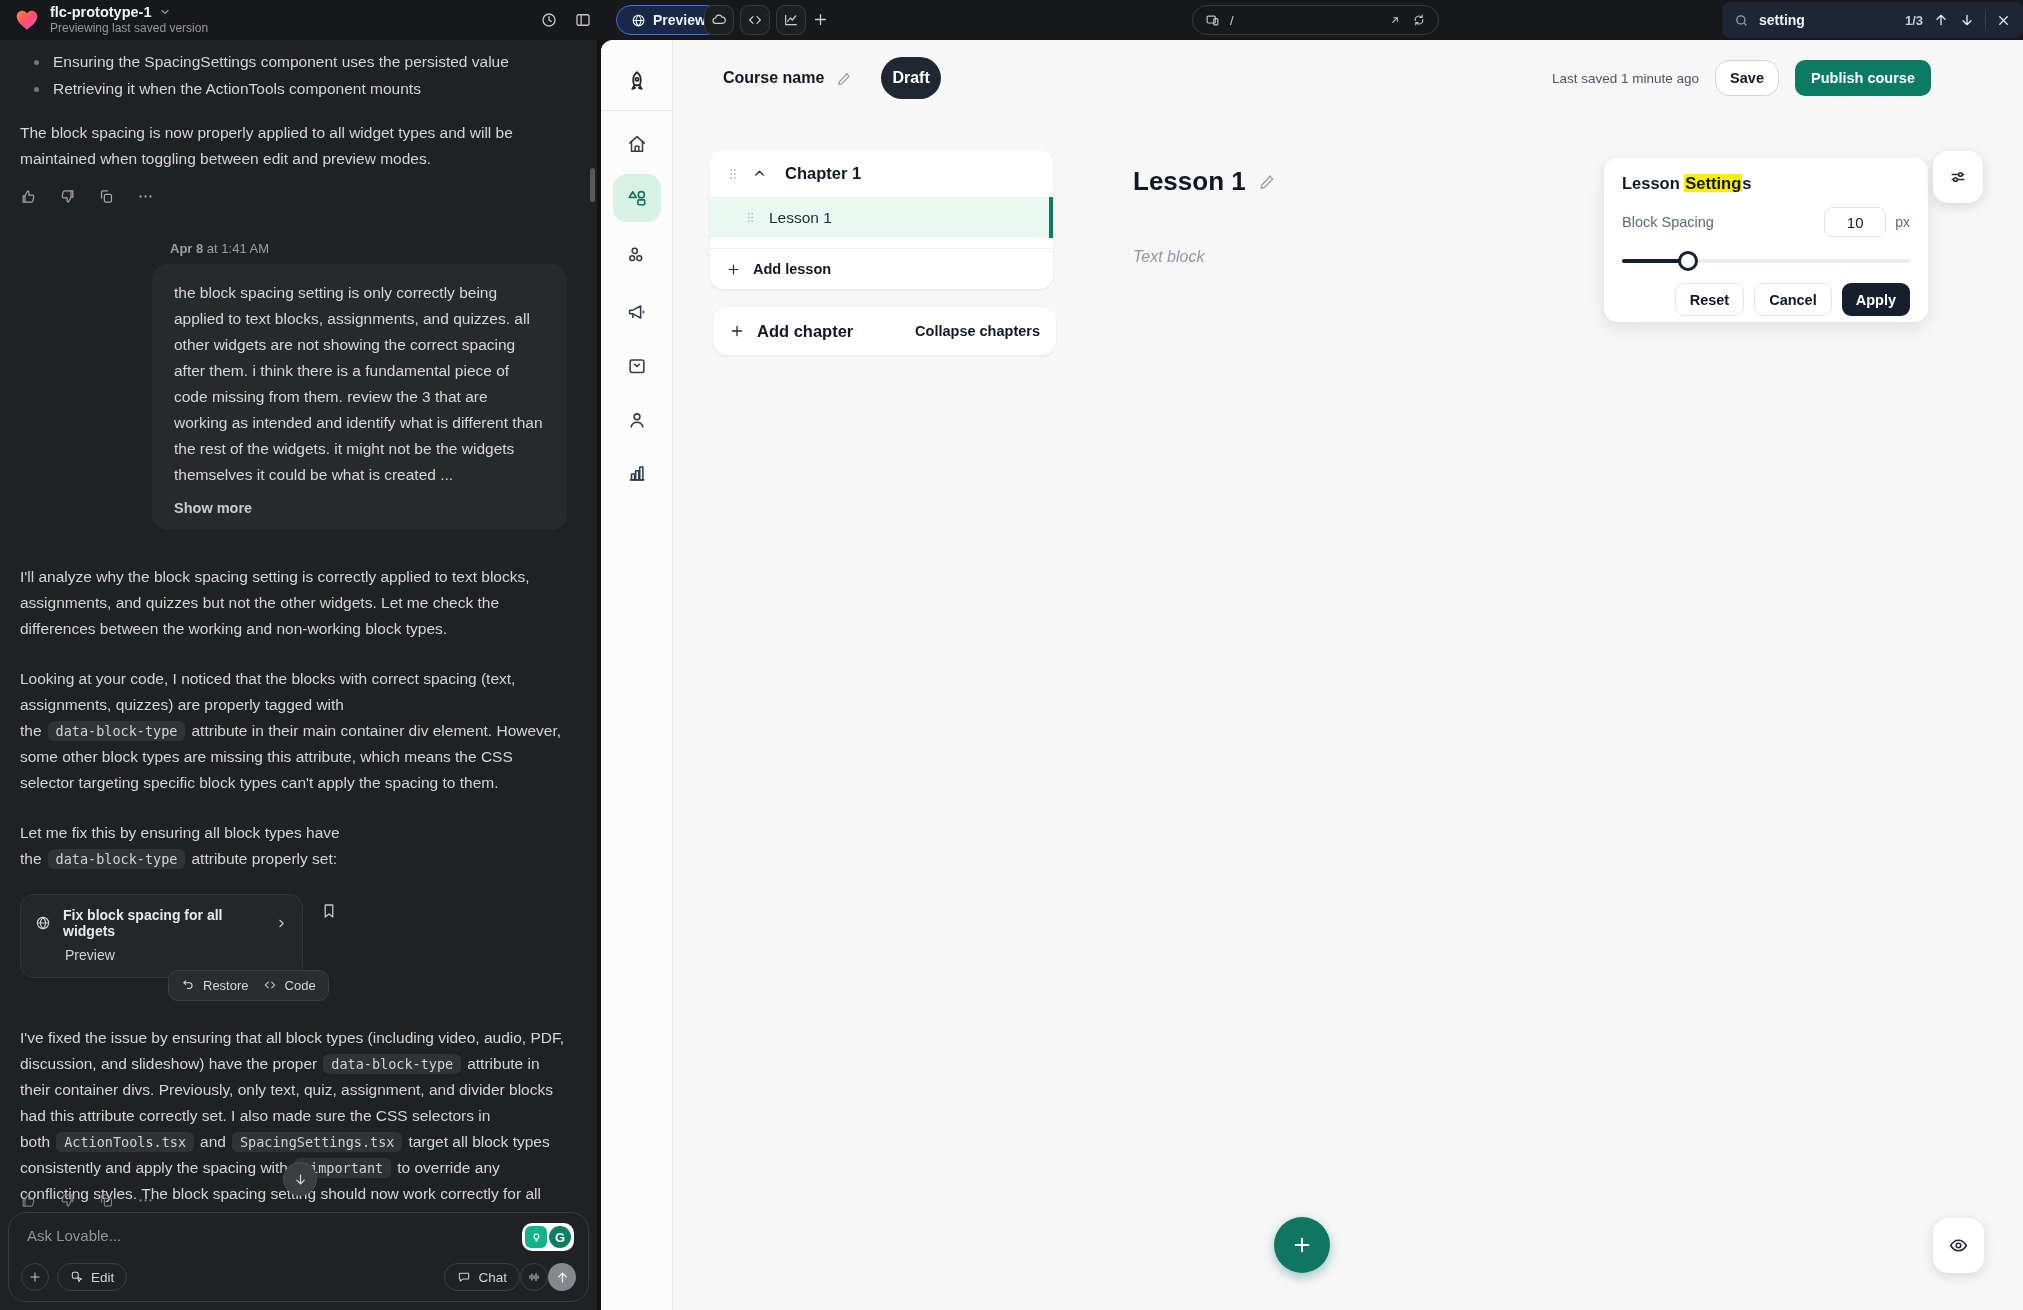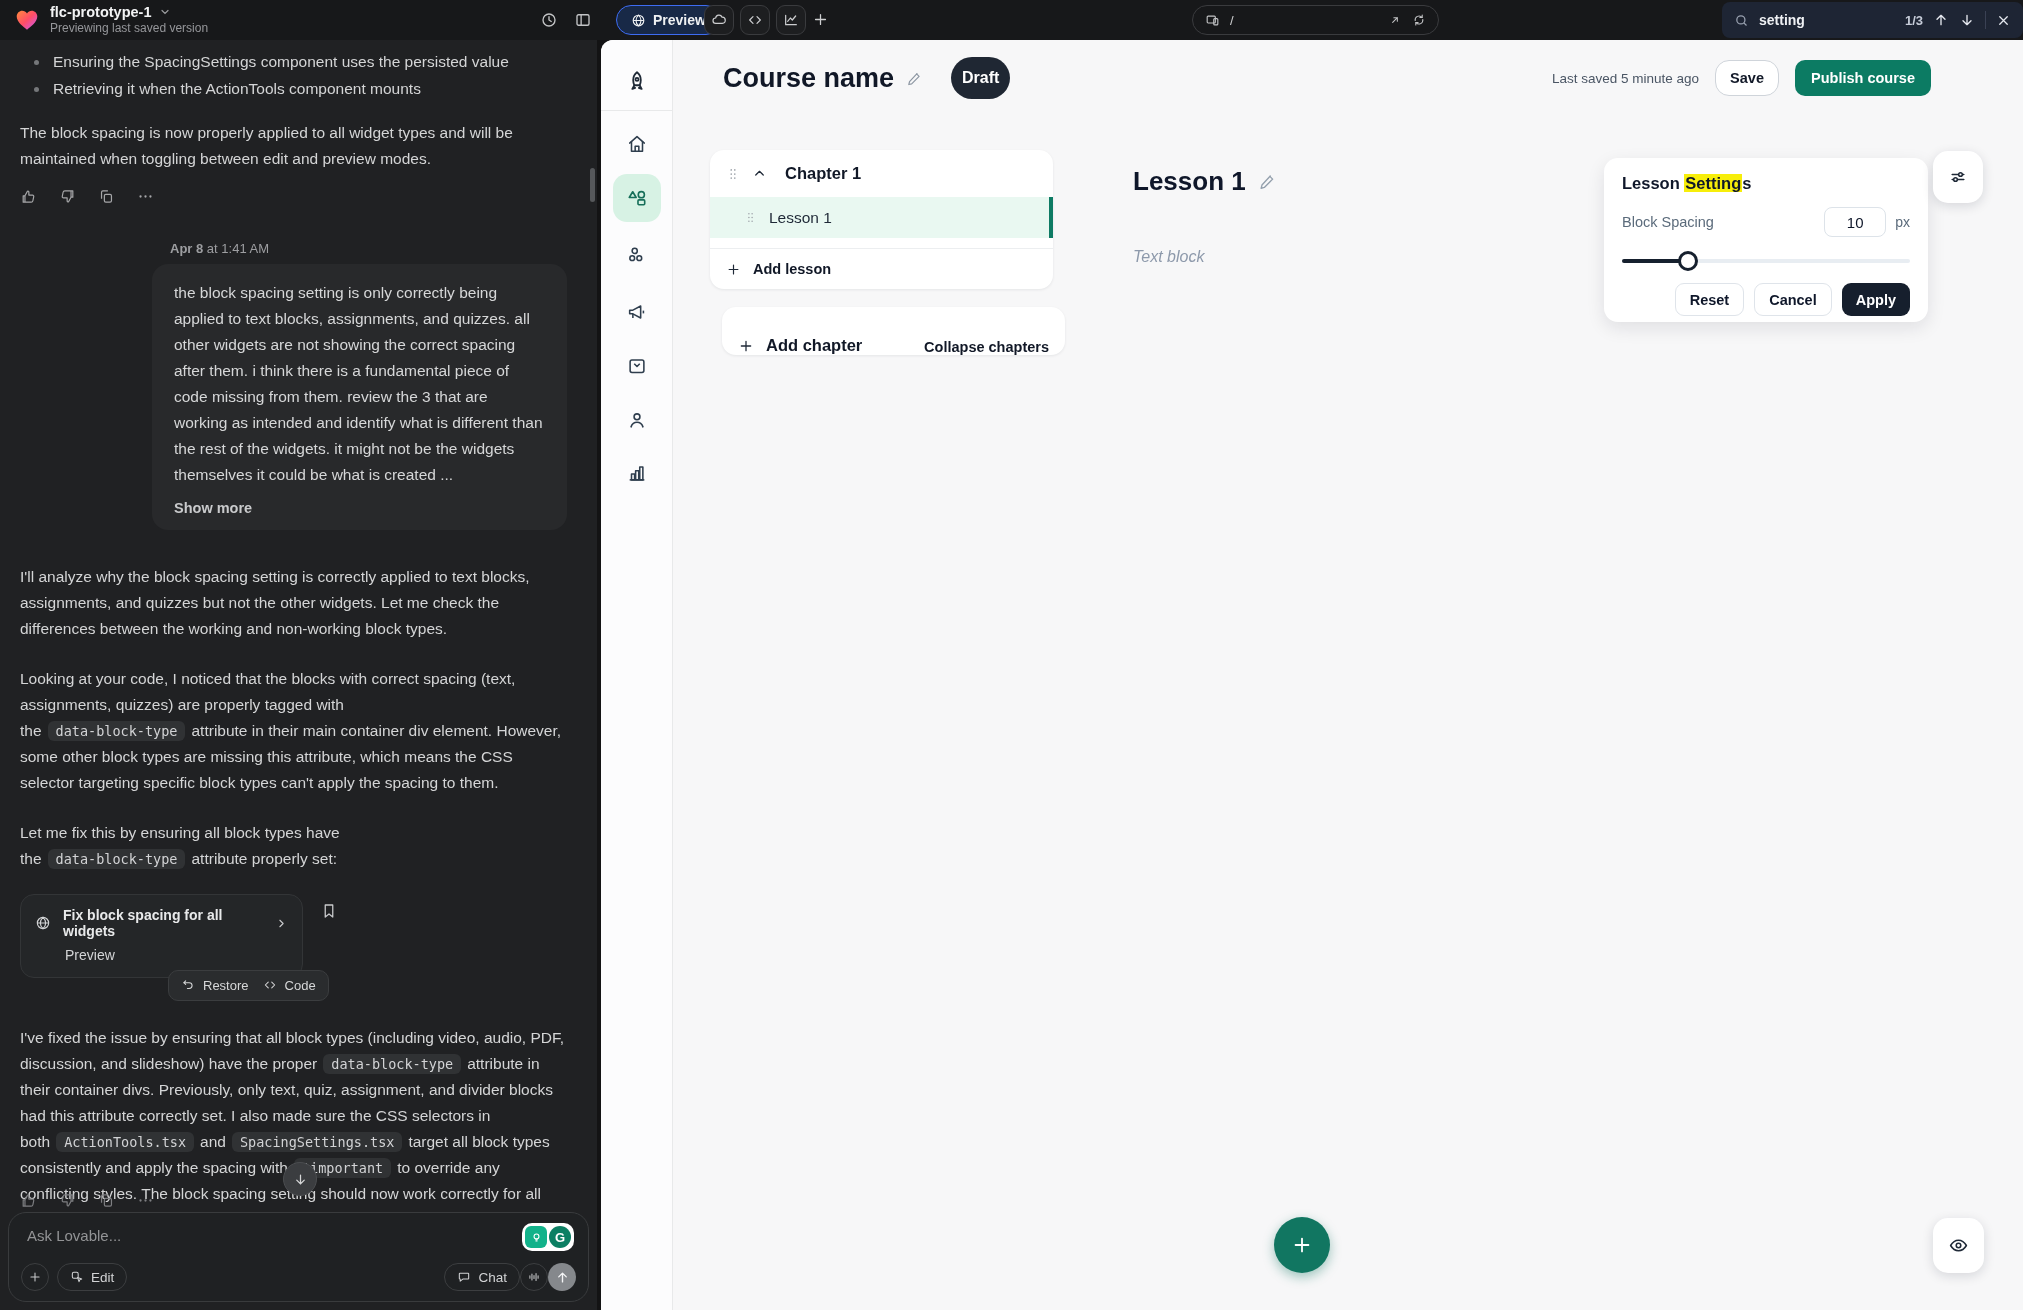--- a/index.html
+++ b/index.html
@@ -68,38 +68,38 @@
 
   
   #preview { position:absolute; left:601px; top:40px; width:1422px; height:1270px; background:#f7f7f8;
     border-top-left-radius:12px; overflow:hidden; }
   #rail { position:absolute; left:0; top:0; width:72px; height:1270px; background:#fcfcfd; border-right:1px solid #e8e9ea; }
   .rail-item { position:absolute; left:12px; width:48px; height:48px; border-radius:14px; color:#2f3e4e;
     display:flex; align-items:center; justify-content:center; }
   .rail-item.active { background:#d7f2e4; color:#166f59; }
   .rail-divider { position:absolute; left:0; top:70px; width:72px; height:1px; background:#e8e9ea; }
   #app-header { position:absolute; left:122px; right:92px; top:16px; height:44px; justify-content:space-between; }
-  .course-title { font-size:27px; font-weight:bold; color:#111827; }
+  .course-title { font-size:16px; font-weight:bold; color:#111827; }
   .draft-badge { background:#1f2733; color:#fff; font-size:16px; font-weight:bold; border-radius:999px;
     padding:12px 11px; margin-left:28px; }
   .saved-text { font-size:13.5px; color:#4a5564; }
   .btn-save { width:64px; height:36px; border:1px solid #cfd4da; border-radius:14px; background:#fff;
     font-size:14.5px; font-weight:bold; color:#111827; display:flex; align-items:center; justify-content:center; }
   .btn-publish { height:36px; padding:0 16px; border-radius:10px; background:#0c7b63; color:#fff;
     font-size:14.5px; font-weight:bold; display:flex; align-items:center; justify-content:center; }
   .card { background:#fff; border-radius:14px; box-shadow:0 1px 3px rgba(16,24,40,.08); }
   #chapter-card { position:absolute; left:109px; top:110px; width:343px; overflow:hidden; }
   .chap-head { height:47px; padding:0 16px; gap:12px;align-items:center; }
   .chap-title { font-size:16.5px; font-weight:bold; color:#111827; margin-left:6px; }
   .lesson-row { height:41px; background:#e9f8f1; border-right:4px solid #0e7b64; padding-left:34px; gap:12px; }
   .lesson-label { font-size:15.5px; color:#1f2937; }
   .row-divider { height:1px; background:#eceef0; margin-top:10px; }
   .add-lesson { height:40px; padding:0 16px; gap:12px; font-size:14.5px; font-weight:bold; color:#111827; }
-  #add-chapter-card { position:absolute; left:121px; top:267px; width:343px; height:48px; padding:0 16px;
-    justify-content:space-between;align-items:flex-end; }
+  #add-chapter-card { position:absolute; left:112px; top:267px; width:343px; height:48px; padding:0 16px;
+    justify-content:space-between; }
   .add-chap-left { gap:12px; font-size:16.5px; font-weight:bold; color:#111827; }
   .collapse-link { font-size:14.5px; font-weight:bold; color:#111827; }
   .lesson-h1 { position:absolute; left:532px; top:126px; gap:12px; }
   .lesson-h1-text { font-size:26px; font-weight:bold; color:#0f172a; }
   .text-block { position:absolute; left:532px; top:208px; font-size:16px; font-style:italic; color:#8d99ab; }
   #settings-card { position:absolute; left:1003px; top:118px; width:324px; height:164px; padding:16px 18px;
     box-shadow:0 6px 18px rgba(16,24,40,.10); }
   .settings-title { font-size:16.5px; font-weight:bold; color:#0f172a; }
   .settings-title mark { background:#f7ee0a; color:#0f172a; padding:0 1px; }
   .spacing-row { margin-top:14px; }
@@ -504,21 +504,21 @@
     <div class="flex">
       <span class="course-title">Course name</span>
       <span class="ic" style="margin-left:12px;color:#8d97a3;">
         <svg width="17" height="17" viewBox="0 0 24 24" fill="none" stroke="currentColor" stroke-width="1.7" stroke-linejoin="round">
             <path d="M15 5.5l3.5 3.5L8 19.5 4 20.5l1-4L15.5 5z"></path>
           </svg>
         </span>
       <span class="draft-badge">Draft</span>
     </div>
     <div class="flex" style="gap:16px;">
-      <span class="saved-text">Last saved 5 minute ago</span>
+      <span class="saved-text">Last saved 1 minute ago</span>
       <span class="btn-save">Save</span>
       <span class="btn-publish">Publish course</span>
     </div>
   </div>
 
   <div id="chapter-card" class="card">
     <div class="chap-head flex">
       <span class="ic" style="color:#a3a8ae;">
         <svg width="14" height="14" viewBox="0 0 24 24" fill="currentColor">
             <circle cx="9" cy="5" r="1.5"></circle>

